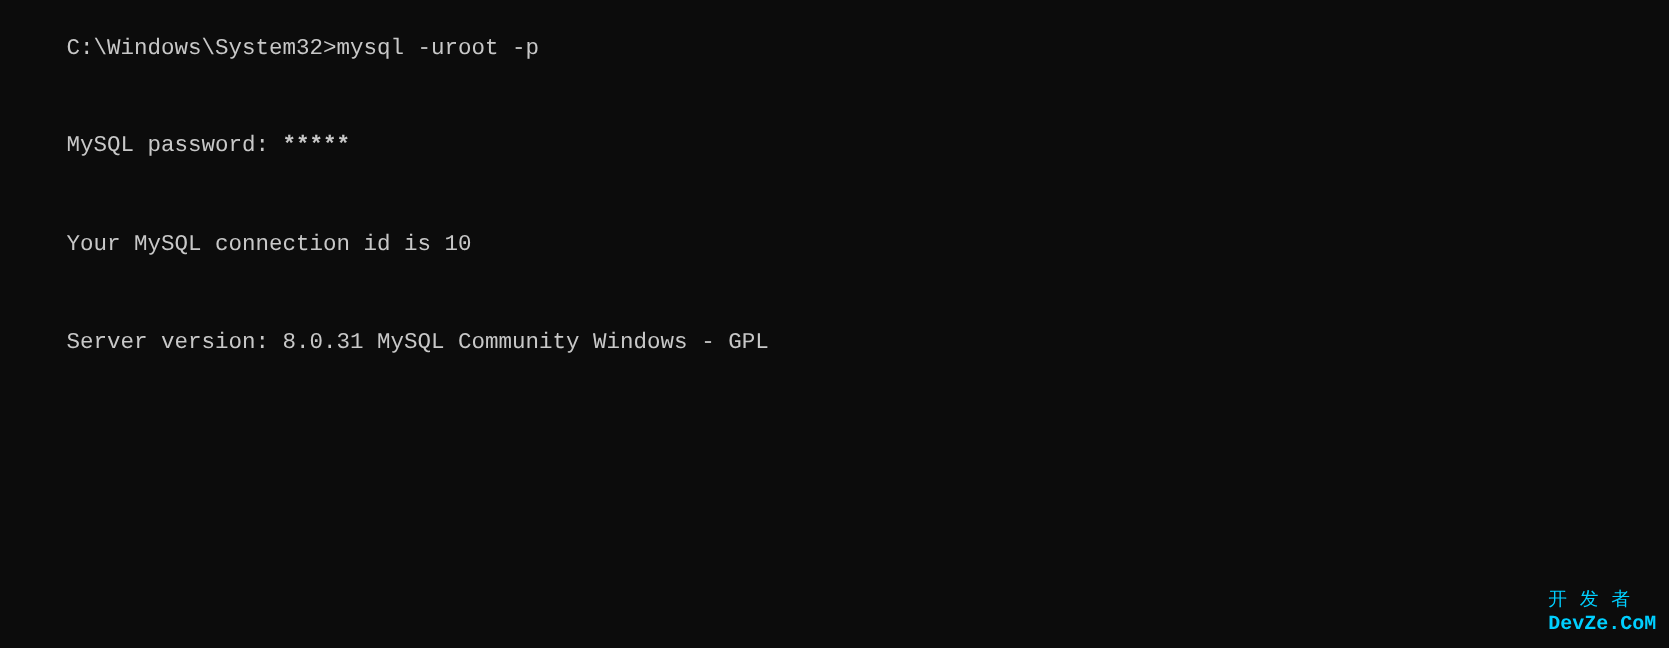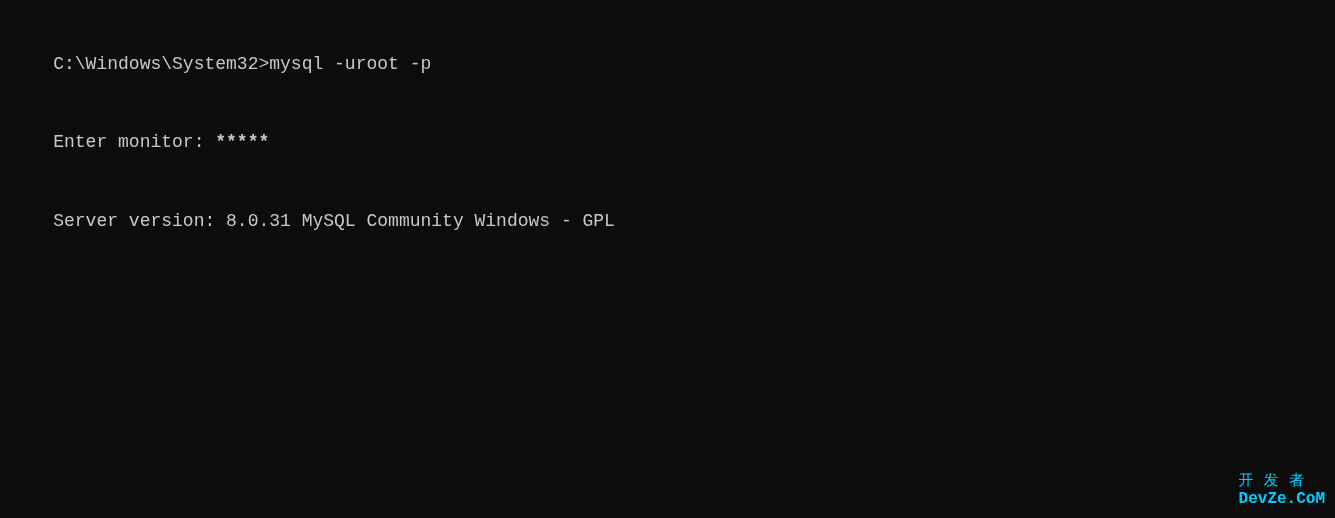--- a/index.html
+++ b/index.html
@@ -15,21 +15,21 @@
       font-family: 'Courier New', Courier, monospace;
       font-size: 18px;
       color: #c8c8c8;
       overflow: hidden;
     }
 
     .terminal {
       width: 100%;
       height: 100%;
       background-color: #0c0c0c;
-      padding: 25px 10px;
+      padding: 0 10px;
       position: relative;
     }
 
     .terminal-line {
       line-height: 1.45;
       white-space: pre;
     }
 
     .terminal-line.command {
       color: #c8c8c8;
@@ -73,24 +73,27 @@
 </head>
 <body>
 
 <div class="terminal">
 
   <div class="terminal-line command">
     <span>C:\Windows\System32&gt;mysql -uroot -p</span>
   </div>
 
   <div class="terminal-line password-line">
-    <span>Enter monitor: </span><span class="password-stars">*****</span>
+    <span>MySQL password: </span><span class="password-stars">*****</span>
   </div>
 
 
+  <div class="terminal-line">
+    <span>Your MySQL connection id is 10</span>
+  </div>
 
   <div class="terminal-line">
     <span>Server version: 8.0.31 MySQL Community Windows - GPL</span>
   </div>
 
   <div class="terminal-line empty">&nbsp;</div>
 
 
   <div class="terminal-line empty">&nbsp;</div>
 

